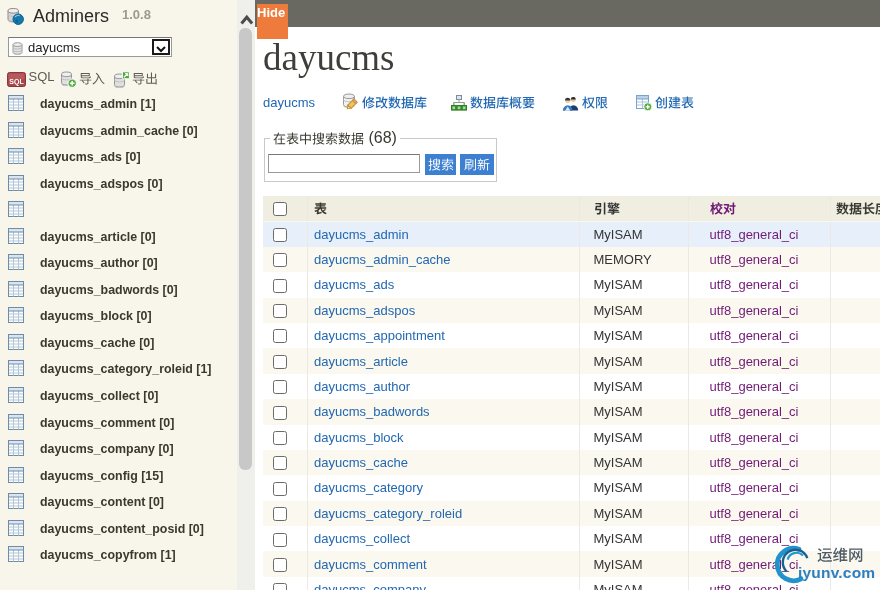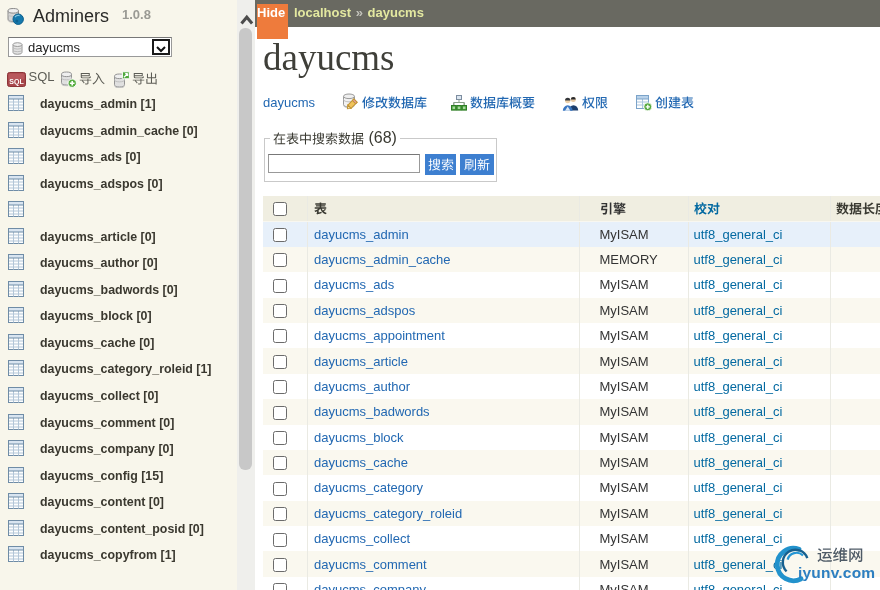--- a/index.html
+++ b/index.html
@@ -37,22 +37,22 @@
 fieldset input{position:absolute;left:3px;top:7px;width:152px;height:19px;border:1px solid #999;border-top-color:#777}
 .btn{position:absolute;top:7px;height:21px;background:#3d7fd0;color:#fff;border:0;text-align:center;line-height:21px}
 #b1{left:160px;width:31px}
 #b2{left:195px;width:34px}
 #tbl{position:absolute;left:8px;top:196px;border-collapse:collapse;table-layout:fixed;width:845px}
 #tbl td,#tbl th{font-size:13px;height:25.4px;padding:0;border-left:1px solid #eaeae3;vertical-align:middle}
 #tbl td:first-child,#tbl th:first-child{border-left:0}
 #tbl thead th{background:#f0eee1;text-align:left;font-weight:bold;color:#3a3a32;border-bottom:1px solid #f8f7f0}
 #tbl .c{width:44.5px;text-align:left;padding-left:10px}
 #tbl .n{width:271.5px;padding-left:6px}
-#tbl .e{width:109px;padding-left:20px;color:#333}
-#tbl .o{width:142px;padding-left:5px;color:#0369a1}
+#tbl .e{width:109px;padding-left:14px;color:#333}
+#tbl .o{width:142px;padding-left:21px;color:#701a75}
 #tbl .s{padding-left:5px}
 #tbl .n{box-sizing:border-box}
 #tbl a{color:#2268b2;text-decoration:none}
 .rw{background:#fff}
 .rc{background:#faf8ef}
 .rb{background:#e7f0fa}
 .cb{display:inline-block;width:14px;height:14px;border:1.5px solid #6b6b6b;border-radius:2.5px;background:#fff;vertical-align:middle}
 #wmt1{position:absolute;left:817px;top:547px;z-index:30;color:#4e5a66}
 #wmt2{position:absolute;left:798px;top:564px;z-index:30;color:#2d7fc1;font-size:15.5px;font-weight:bold;letter-spacing:0.2px}
 </style></head><body>
@@ -215,21 +215,20 @@
 </div>
 <div id="sbar">
   <svg style="position:absolute;left:3px;top:13.5px" width="14" height="14" viewBox="0 0 14 14">
       <path d="M1.5 9.5 L6.8 3.2 12.1 9.5" stroke="#4c4c4c" stroke-width="3" fill="none"></path>
     </svg>
   <div class="th"></div>
 </div>
 <div id="main">
   <div id="tbar">
       <span class="hide">Hide</span>
-      <span class="bc">localhost <span class="sep">»</span> dayucms</span>
     </div>
   <h2>dayucms</h2>
   <div id="menu"><a class="first">dayucms</a><a class="it"><svg width="17" height="18" viewBox="0 0 17 18">
           <path d="M1.5 3.3 v8.4 a5.5 2.3 0 0 0 11 0 v-8.4" fill="#f2f2f2" stroke="#9a9a9a"></path>
           <ellipse cx="7.0" cy="3.3" rx="5.5" ry="2.3" fill="#efefef" stroke="#9a9a9a"></ellipse>
           <path d="M1.5 6.530769230769231 a5.5 2.3 0 0 0 11 0 M1.5 12.381081081081081 a5.5 2.3 0 0 0 11 0" fill="none" stroke="#c0c0c0"></path>
           <g transform="rotate(45 10 11)">
             <rect x="7.8" y="6.2" width="4.6" height="8.6" fill="#f0c35c" stroke="#c29536"></rect>
             <rect x="7.8" y="6.2" width="4.6" height="2" fill="#ef9fae" stroke="#c29536"></rect>
             <path d="M7.8 14.8 l2.3 2.8 2.3 -2.8 z" fill="#f7e3ae" stroke="#c29536"></path>

